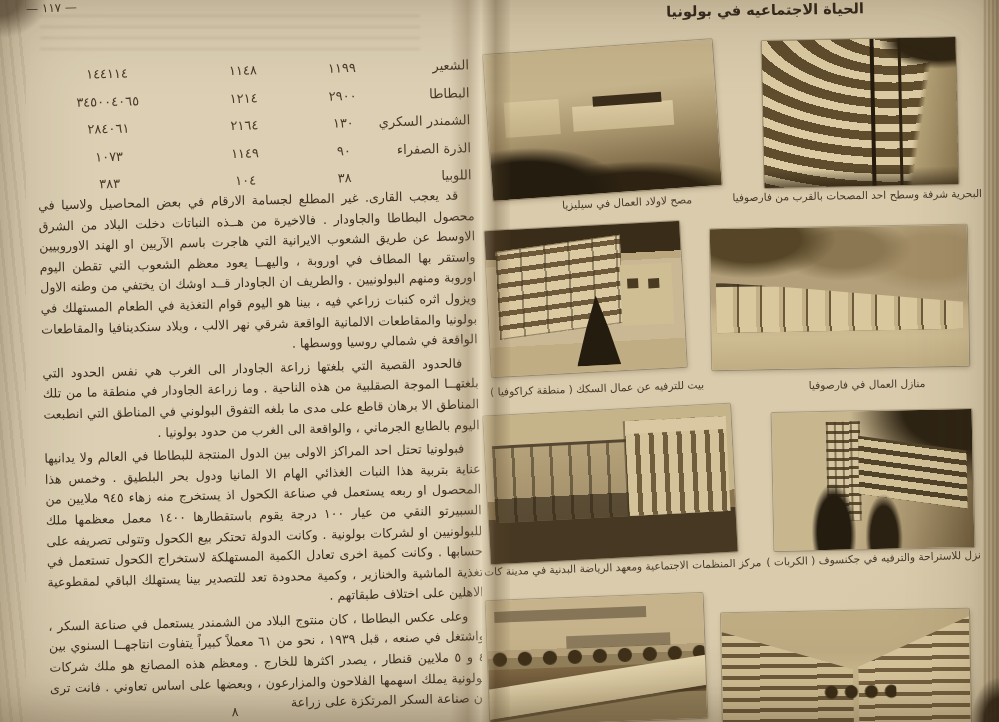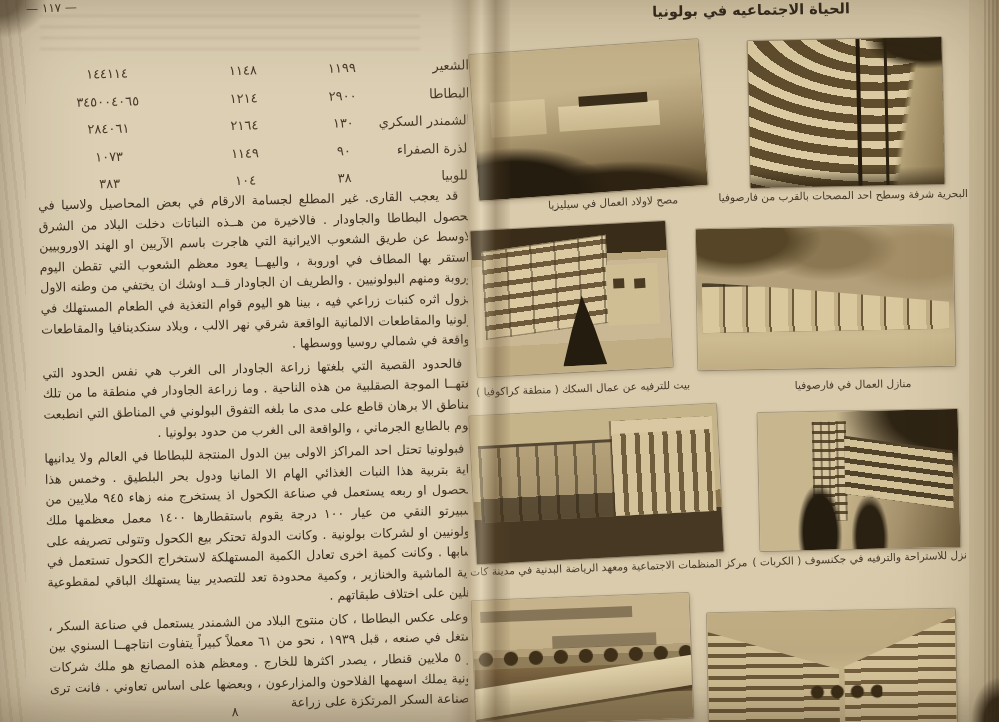--- a/index.html
+++ b/index.html
@@ -3,21 +3,21 @@
 <meta charset="utf-8">
 <style>
   html,body{margin:0;padding:0;background:#171209;}
   .book{position:relative;width:999px;height:722px;overflow:hidden;
     background:linear-gradient(100deg,#d0c2a2 0%,#dbceb2 28%,#d8caac 52%,#d2c3a2 78%,#c9b997 100%);
     font-family:"DejaVu Sans",sans-serif;color:#3e3225;}
   .book::after{content:"";position:absolute;inset:0;pointer-events:none;
     box-shadow:inset 0 0 90px rgba(60,42,20,.28), inset 0 -14px 30px rgba(60,42,20,.18);}
   .page{position:absolute;top:0;height:722px;}
   .page.left{left:0;width:498px;background:radial-gradient(120% 100% at 62% 38%,#dccfb3 0 55%,#cfc0a0 100%);}
-  .page.right{left:468px;width:501px;background:radial-gradient(125% 105% at 38% 35%,#d9cbac 0 52%,#cabb98 100%);}
+  .page.right{left:482px;width:501px;background:radial-gradient(125% 105% at 38% 35%,#d9cbac 0 52%,#cabb98 100%);}
   
   .gutter{position:absolute;left:450px;top:0;width:60px;height:722px;pointer-events:none;
     background:linear-gradient(90deg,rgba(110,88,55,0) 0%,rgba(104,82,50,.25) 30%,rgba(248,238,210,.30) 52%,rgba(86,66,40,.33) 76%,rgba(110,88,55,.05) 100%);}
   .edge-left{position:absolute;left:0;top:0;width:26px;height:722px;pointer-events:none;opacity:.5;
     background:repeating-linear-gradient(84deg,rgba(140,115,80,.25) 0 3px,rgba(0,0,0,0) 3px 10px);}
   .edge-right{position:absolute;right:0;top:0;width:15px;height:722px;pointer-events:none;
     background:linear-gradient(90deg,rgba(0,0,0,0),rgba(95,75,45,.30)),
       repeating-linear-gradient(90deg,rgba(120,95,60,.22) 0 2px,rgba(225,210,175,.18) 2px 4px);}
   .corner-tl{position:absolute;left:0;top:0;width:70px;height:56px;pointer-events:none;
     background:radial-gradient(100% 100% at 0 0,rgba(45,33,18,.55) 0 28%,rgba(0,0,0,0) 68%);}

